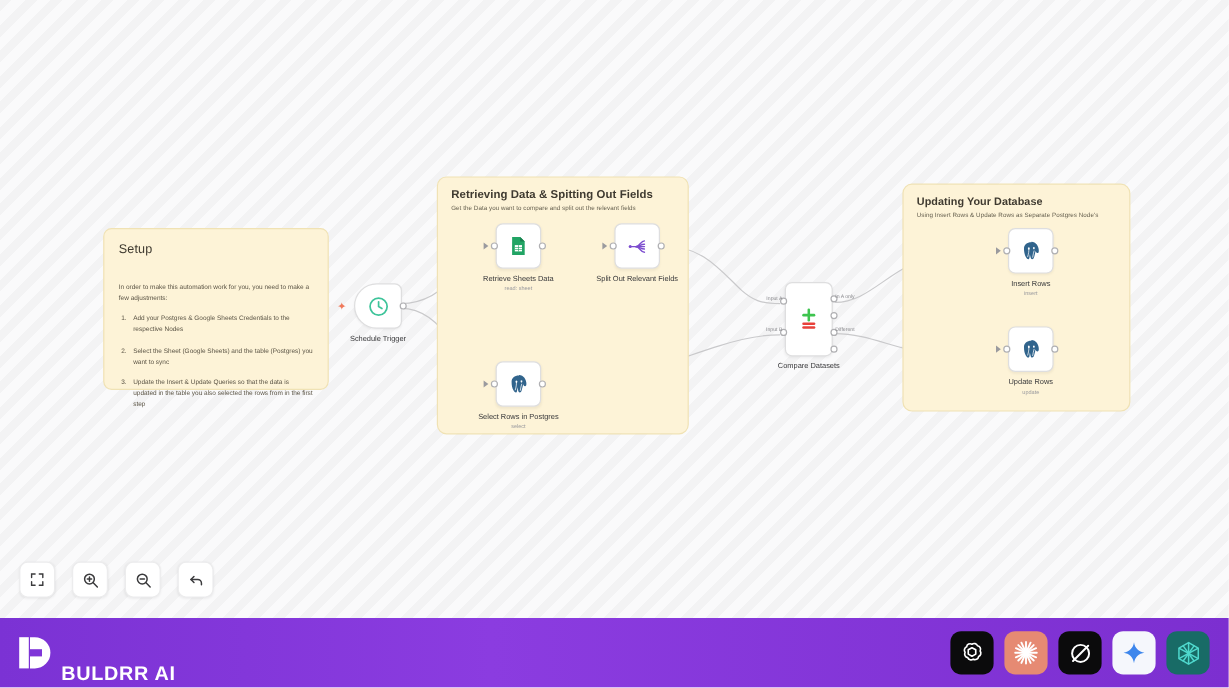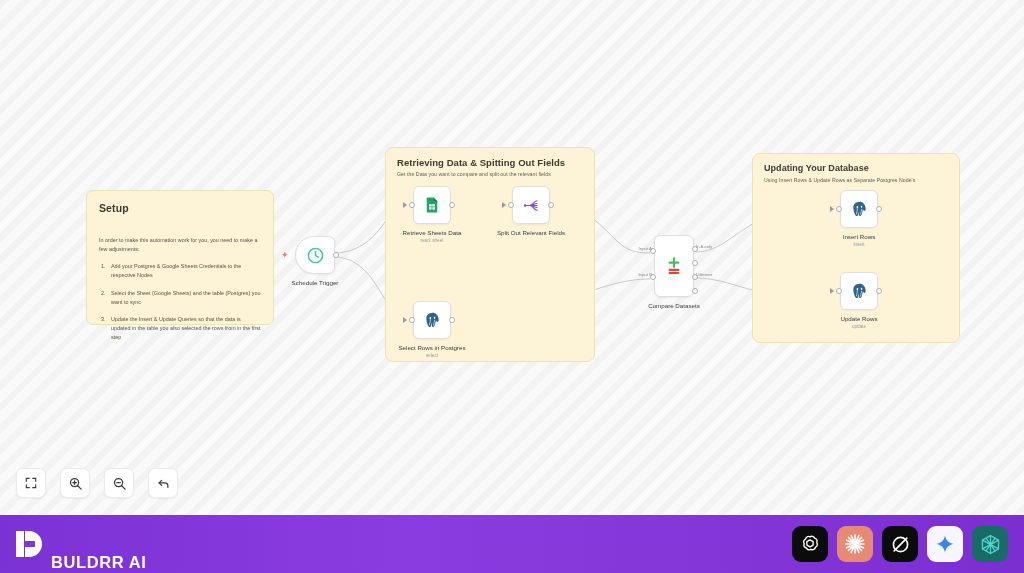--- a/index.html
+++ b/index.html
@@ -27,37 +27,37 @@
 
   
   .sticky {
     position: absolute;
     background: #fdf3d7;
     border: 1px solid #f0e2b4;
     border-radius: 7px;
   }
   .sticky-setup { left: 86px; top: 190px; width: 188px; height: 135px; padding: 11px 12px 0 12px; }
   .sticky-setup .s-title {
-    font-size: 10.5px; font-weight: bold; color: #3f3a30; letter-spacing: .1px; margin-bottom: 22px;
+    font-size: 10.5px; font-weight: normal; color: #3f3a30; letter-spacing: .1px; margin-bottom: 22px;
   }
   .sticky-setup .s-intro { font-size: 5.4px; color: #5b5445; line-height: 1.65; margin-bottom: 8px; }
   .sticky-setup ol { list-style: none; counter-reset: n; }
   .sticky-setup li {
     counter-increment: n;
     font-size: 5.4px; color: #5b5445; line-height: 1.65;
     margin-bottom: 9px; padding-left: 12px; position: relative;
   }
   .sticky-setup li:before {
     content: counter(n) ".";
     position: absolute; left: 2px; top: 0;
   }
 
   .sticky-group { position: absolute; border-radius: 8px; }
-  .sticky-retrieve { left: 385px; top: 147px; width: 210px; height: 215px; }
-  .sticky-update   { left: 752px; top: 153px; width: 208px; height: 190px; }
+  .sticky-retrieve { left: 364px; top: 147px; width: 210px; height: 215px; }
+  .sticky-update   { left: 752px; top: 153px; width: 190px; height: 190px; }
   .sticky-group .g-title {
     position: absolute; left: 11px; top: 9px;
     font-size: 9.5px; font-weight: bold; color: #3f3a30; letter-spacing: .05px;
   }
   .sticky-update .g-title { font-size: 9px; }
   .sticky-group .g-sub {
     position: absolute; left: 11px; top: 23px;
     font-size: 5.2px; color: #66604f; letter-spacing: .05px;
   }
 

